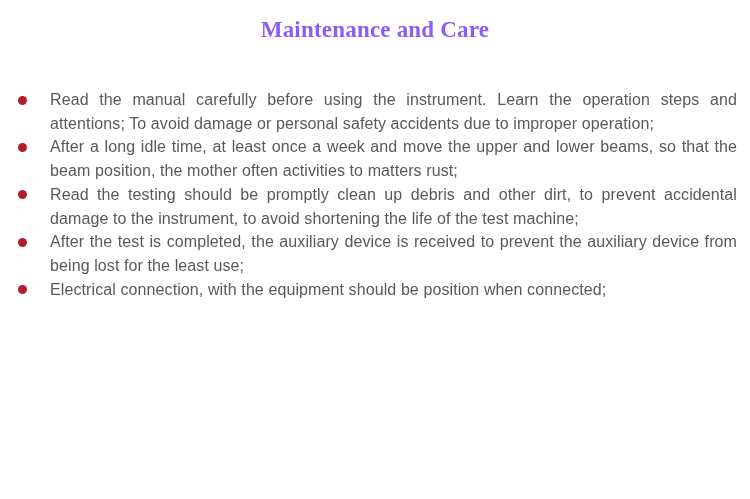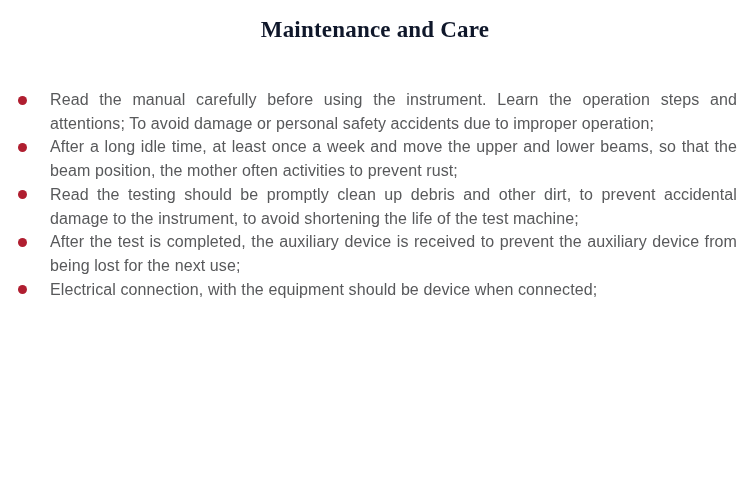--- a/index.html
+++ b/index.html
@@ -18,21 +18,21 @@
     height: 499px;
     position: relative;
   }
   .title {
     margin: 16px 0 0 0;
     font-family: "Liberation Serif", serif;
     font-weight: 700;
     font-size: 23px;
     line-height: 27px;
     text-align: center;
-    color: #0f172a;
+    color: #8b5cf6;
     letter-spacing: 0.2px;
   }
   .list {
     list-style: none;
     margin: 45px 13px 0 0;
     padding: 0;
   }
   .item {
     position: relative;
     padding-left: 50px;
@@ -58,28 +58,28 @@
 <div class="page">
   <h1 class="title">Maintenance and Care</h1>
 
   <ul class="list">
     <li class="item">
       <span class="bullet"></span>
       <span>Read the manual carefully before using the instrument. Learn the operation steps and attentions; To avoid damage or personal safety accidents due to improper operation;</span>
     </li>
     <li class="item">
       <span class="bullet"></span>
-      <span>After a long idle time, at least once a week and move the upper and lower beams, so that the beam position, the mother often activities to prevent rust;</span>
+      <span>After a long idle time, at least once a week and move the upper and lower beams, so that the beam position, the mother often activities to matters rust;</span>
     </li>
     <li class="item">
       <span class="bullet"></span>
       <span>Read the testing should be promptly clean up debris and other dirt, to prevent accidental damage to the instrument, to avoid shortening the life of the test machine;</span>
     </li>
     <li class="item">
       <span class="bullet"></span>
-      <span>After the test is completed, the auxiliary device is received to prevent the auxiliary device from being lost for the next use;</span>
+      <span>After the test is completed, the auxiliary device is received to prevent the auxiliary device from being lost for the least use;</span>
     </li>
     <li class="item">
       <span class="bullet"></span>
-      <span>Electrical connection, with the equipment should be device when connected;</span>
+      <span>Electrical connection, with the equipment should be position when connected;</span>
     </li>
   </ul>
 </div>
 
 </body></html>

